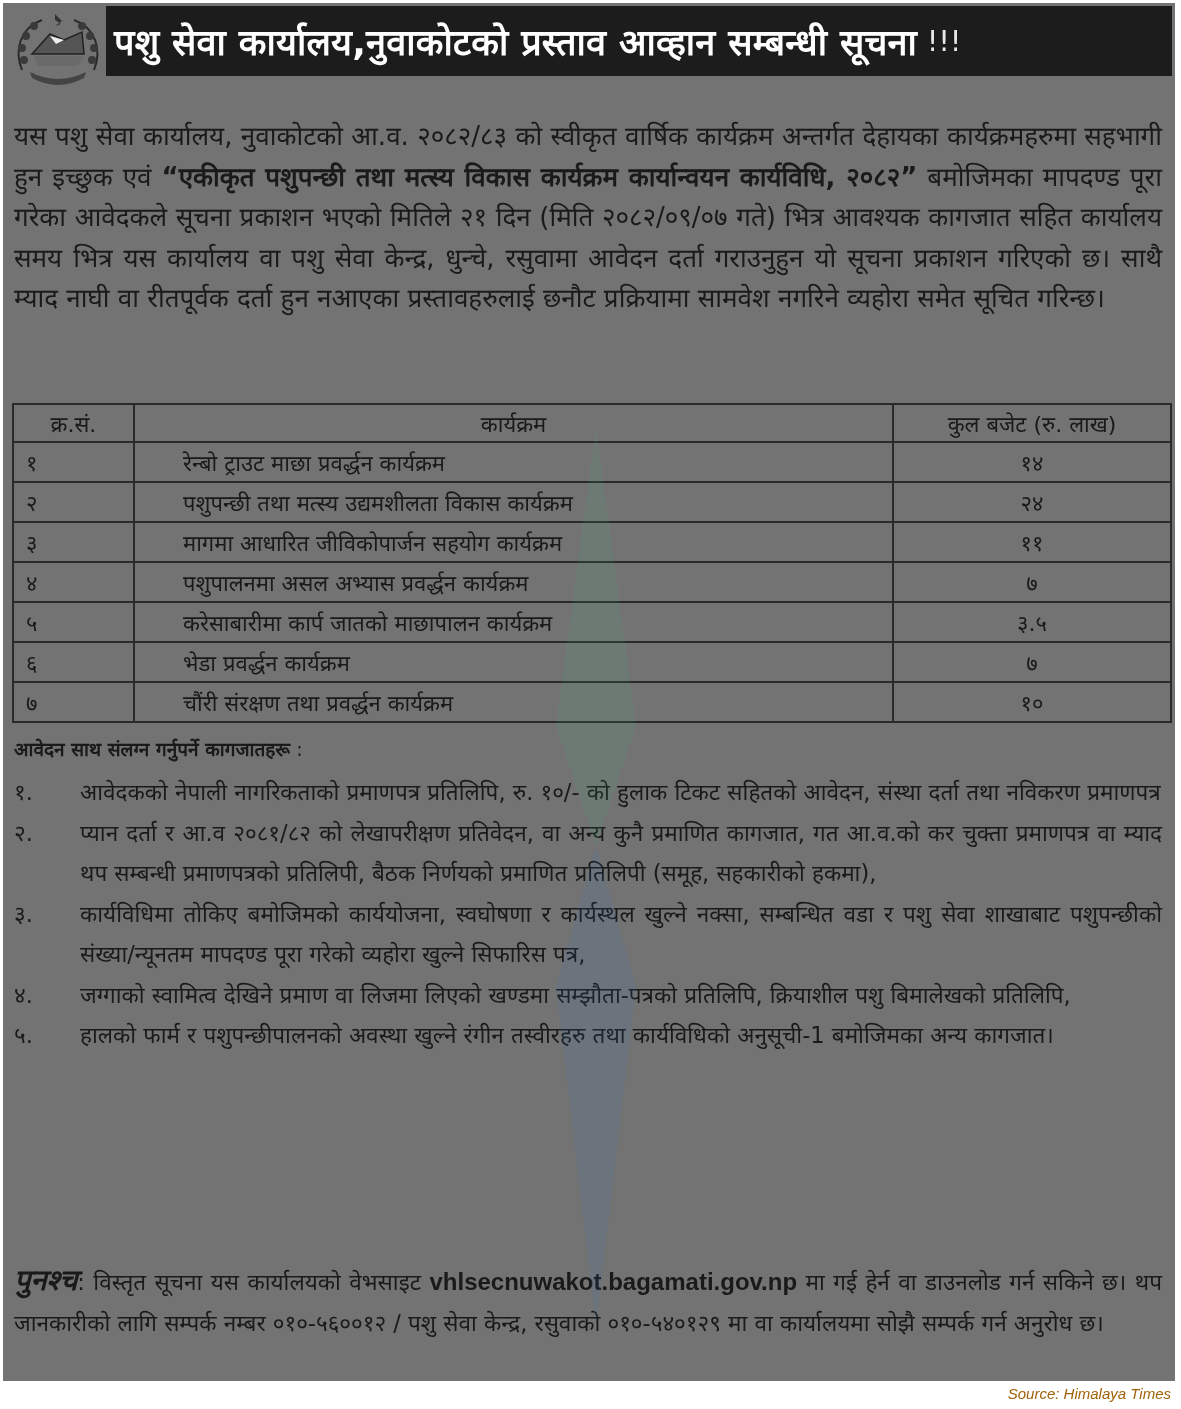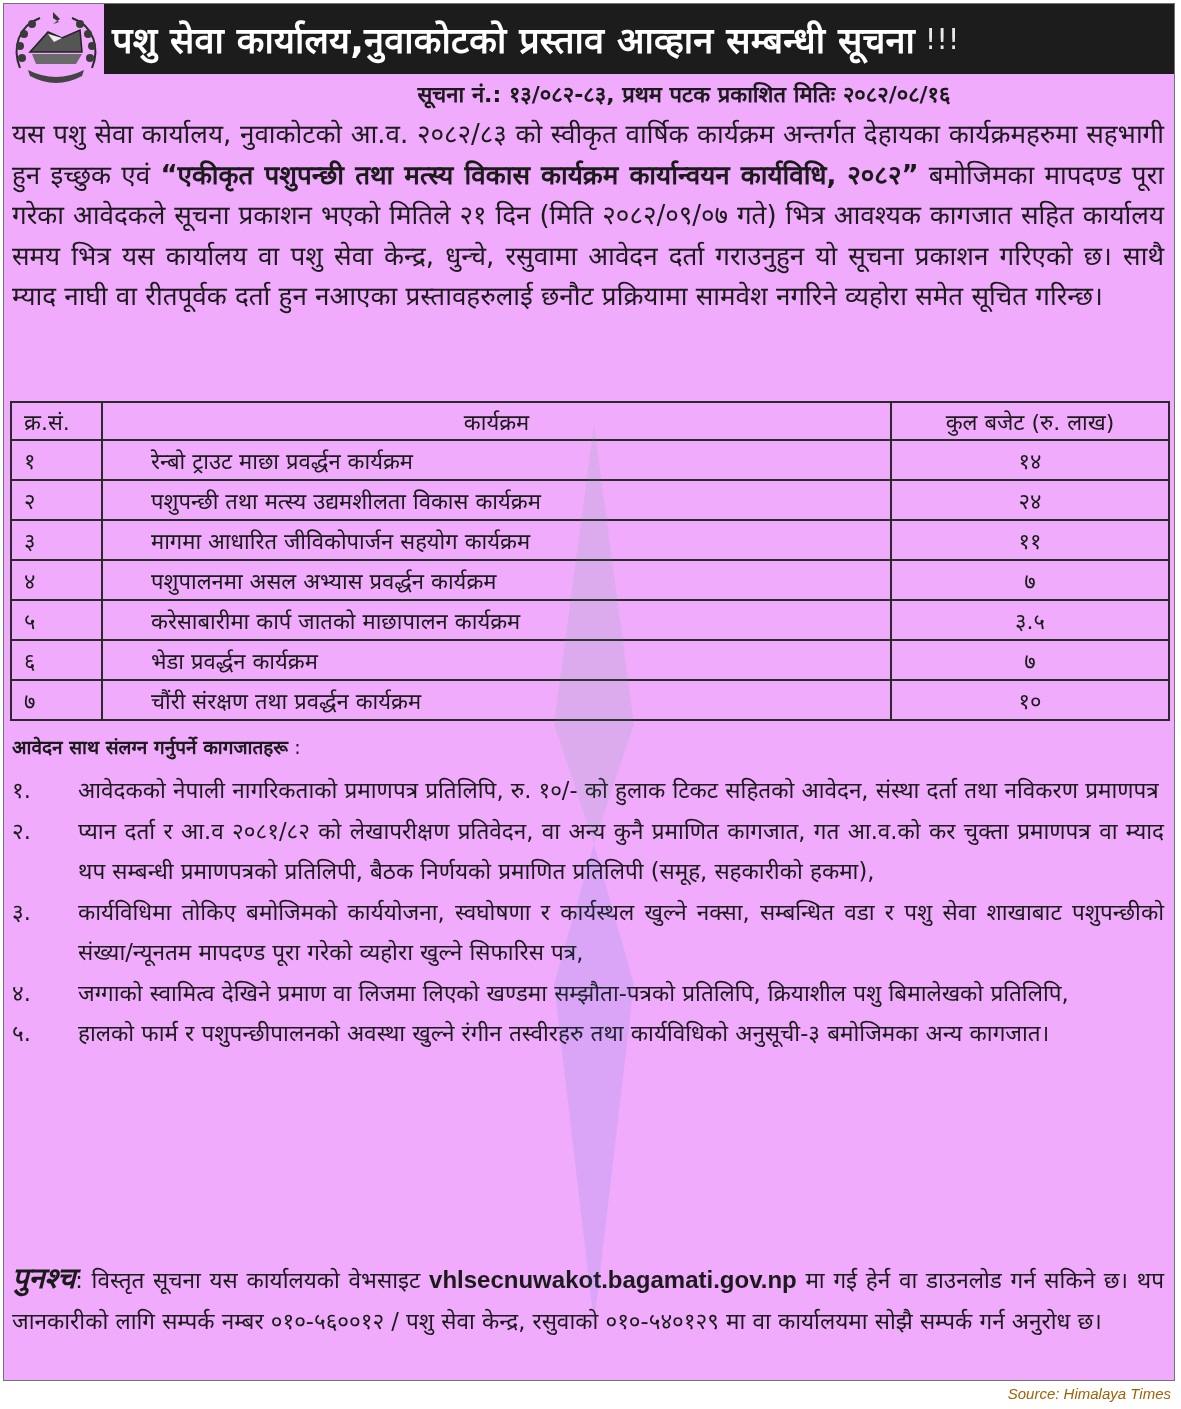--- a/index.html
+++ b/index.html
@@ -1,21 +1,21 @@
 <!DOCTYPE html>
 <html><head>
   <meta charset="utf-8">
   <style>
     * { box-sizing: border-box; margin: 0; padding: 0; }
     html, body { width: 1181px; height: 1409px; background: #ffffff; overflow: hidden; }
     body { font-family: "DejaVu Sans", sans-serif; color: #1a1a1a; position: relative; }
 
     .notice {
       position: absolute; left: 3px; top: 3px; width: 1172px; height: 1378px;
-      border: 1px solid #737373; background: #f0abfc;
+      border: 3px solid #737373; background: #737373;
     }
     .banner-row { position: absolute; left: 0; top: 0; width: 100%; height: 72px; }
     .emblem {
       position: absolute; left: 4px; top: 2px; width: 96px; height: 88px;
       display: flex; align-items: center; justify-content: center;
     }
     .banner {
       position: absolute; left: 100px; top: 0; right: 0; height: 70px;
       background: #1c1c1c; color: #ffffff;
       display: flex; align-items: center; padding-left: 8px;
@@ -37,21 +37,21 @@
 
     table.budget {
       position: absolute; left: 6px; top: 397px; width: 1160px;
       border-collapse: collapse; font-size: 22px;
     }
     table.budget td, table.budget th {
       border: 2px solid #2a2a2a; height: 40px; padding: 0 12px; font-weight: normal;
       vertical-align: middle;
     }
     table.budget th { text-align: center; height: 38px; }
-    table.budget th.c-sn { text-align: left; width: 91px; }
+    table.budget th.c-sn { text-align: center; width: 121px; }
     table.budget th.c-budget { width: 278px; }
     table.budget td.c-sn { text-align: left; }
     table.budget td.c-prog { padding-left: 48px; margin-left: 8px; }
     table.budget td.c-budget { text-align: center; }
 
     .docs-title {
       position: absolute; left: 8px; top: 730px;
       font-size: 19px; font-weight: bold;
     }
     .docs-title .colon { font-weight: normal; }
@@ -108,21 +108,20 @@
         <path d="M22 46 L72 46 L66 56 L26 56 Z" fill="#6a6a6a"></path>
         <path d="M18 62 Q46 76 74 62 L72 68 Q46 82 20 68 Z" fill="#444"></path>
       </svg>
     </div>
     <div class="banner">
       <span>पशु सेवा कार्यालय,नुवाकोटको प्रस्ताव आव्हान सम्बन्धी सूचना</span>
       <span class="bang">!!!</span>
     </div>
   </div>
 
-  <div class="ref-line">सूचना नं.: १३/०८२-८३, प्रथम पटक प्रकाशित मितिः २०८२/०८/१६</div>
 
   <p class="body-para"><span>यस पशु सेवा कार्यालय, नुवाकोटको आ.व. २०८२/८३ को स्वीकृत वार्षिक कार्यक्रम अन्तर्गत देहायका कार्यक्रमहरुमा सहभागी हुन इच्छुक एवं </span><b>“एकीकृत पशुपन्छी तथा मत्स्य विकास कार्यक्रम कार्यान्वयन कार्यविधि, २०८२”</b><span> बमोजिमका मापदण्ड पूरा गरेका आवेदकले सूचना प्रकाशन भएको मितिले २१ दिन (मिति २०८२/०९/०७ गते) भित्र आवश्यक कागजात सहित कार्यालय समय भित्र यस कार्यालय वा पशु सेवा केन्द्र, धुन्चे, रसुवामा आवेदन दर्ता गराउनुहुन यो सूचना प्रकाशन गरिएको छ। साथै म्याद नाघी वा रीतपूर्वक दर्ता हुन नआएका प्रस्तावहरुलाई छनौट प्रक्रियामा सामवेश नगरिने व्यहोरा समेत सूचित गरिन्छ।</span></p>
 
   <table class="budget">
     <thead>
       <tr>
         <th class="c-sn">क्र.सं.</th>
         <th class="c-prog">कार्यक्रम</th>
         <th class="c-budget">कुल बजेट (रु. लाख)</th>
       </tr>
@@ -179,21 +178,21 @@
     <li>
       <span class="num">३.</span>
       <span class="txt">कार्यविधिमा तोकिए बमोजिमको कार्ययोजना, स्वघोषणा र कार्यस्थल खुल्ने नक्सा, सम्बन्धित वडा र पशु सेवा शाखाबाट पशुपन्छीको संख्या/न्यूनतम मापदण्ड पूरा गरेको व्यहोरा खुल्ने सिफारिस पत्र,</span>
     </li>
     <li>
       <span class="num">४.</span>
       <span class="txt">जग्गाको स्वामित्व देखिने प्रमाण वा लिजमा लिएको खण्डमा सम्झौता-पत्रको प्रतिलिपि, क्रियाशील पशु बिमालेखको प्रतिलिपि,</span>
     </li>
     <li>
       <span class="num">५.</span>
-      <span class="txt">हालको फार्म र पशुपन्छीपालनको अवस्था खुल्ने रंगीन तस्वीरहरु तथा कार्यविधिको अनुसूची-३ बमोजिमका अन्य कागजात।</span>
+      <span class="txt">हालको फार्म र पशुपन्छीपालनको अवस्था खुल्ने रंगीन तस्वीरहरु तथा कार्यविधिको अनुसूची-1 बमोजिमका अन्य कागजात।</span>
     </li>
   </ol>
 
   <p class="ps"><span class="ps-label">पुनश्च</span><span>:</span><span> विस्तृत सूचना यस कार्यालयको वेभसाइट </span><span class="website">vhlsecnuwakot.bagamati.gov.np</span><span> मा गई हेर्न वा डाउनलोड गर्न सकिने छ। थप जानकारीको लागि सम्पर्क नम्बर ०१०-५६००१२ / पशु सेवा केन्द्र, रसुवाको ०१०-५४०१२९ मा वा कार्यालयमा सोझै सम्पर्क गर्न अनुरोध छ।</span></p>
 
   <svg class="watermark" viewBox="0 0 520 900">
     <path d="M260 0 L300 300 L260 420 L220 300 Z" fill="#3bb37a"></path>
     <path d="M260 420 L300 560 L260 900 L220 560 Z" fill="#2c7bd6"></path>
   </svg>
 </div>

